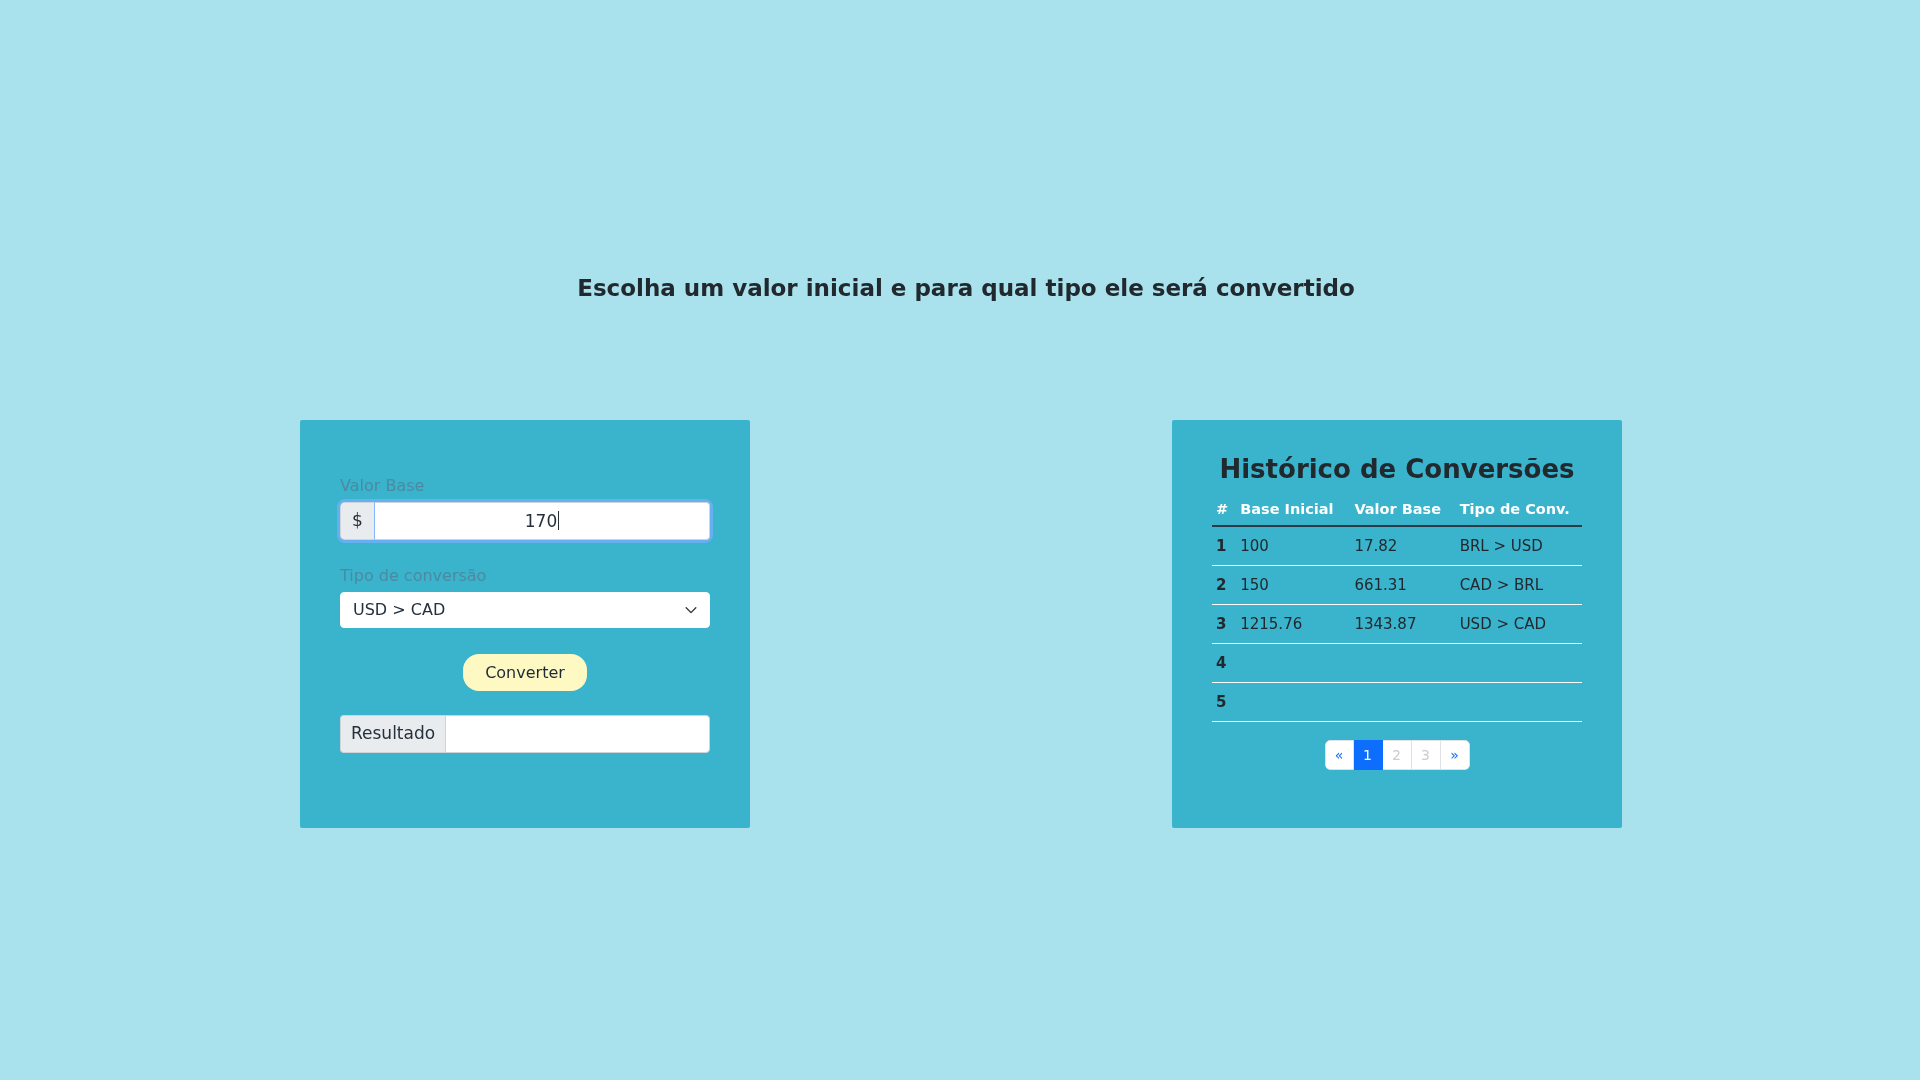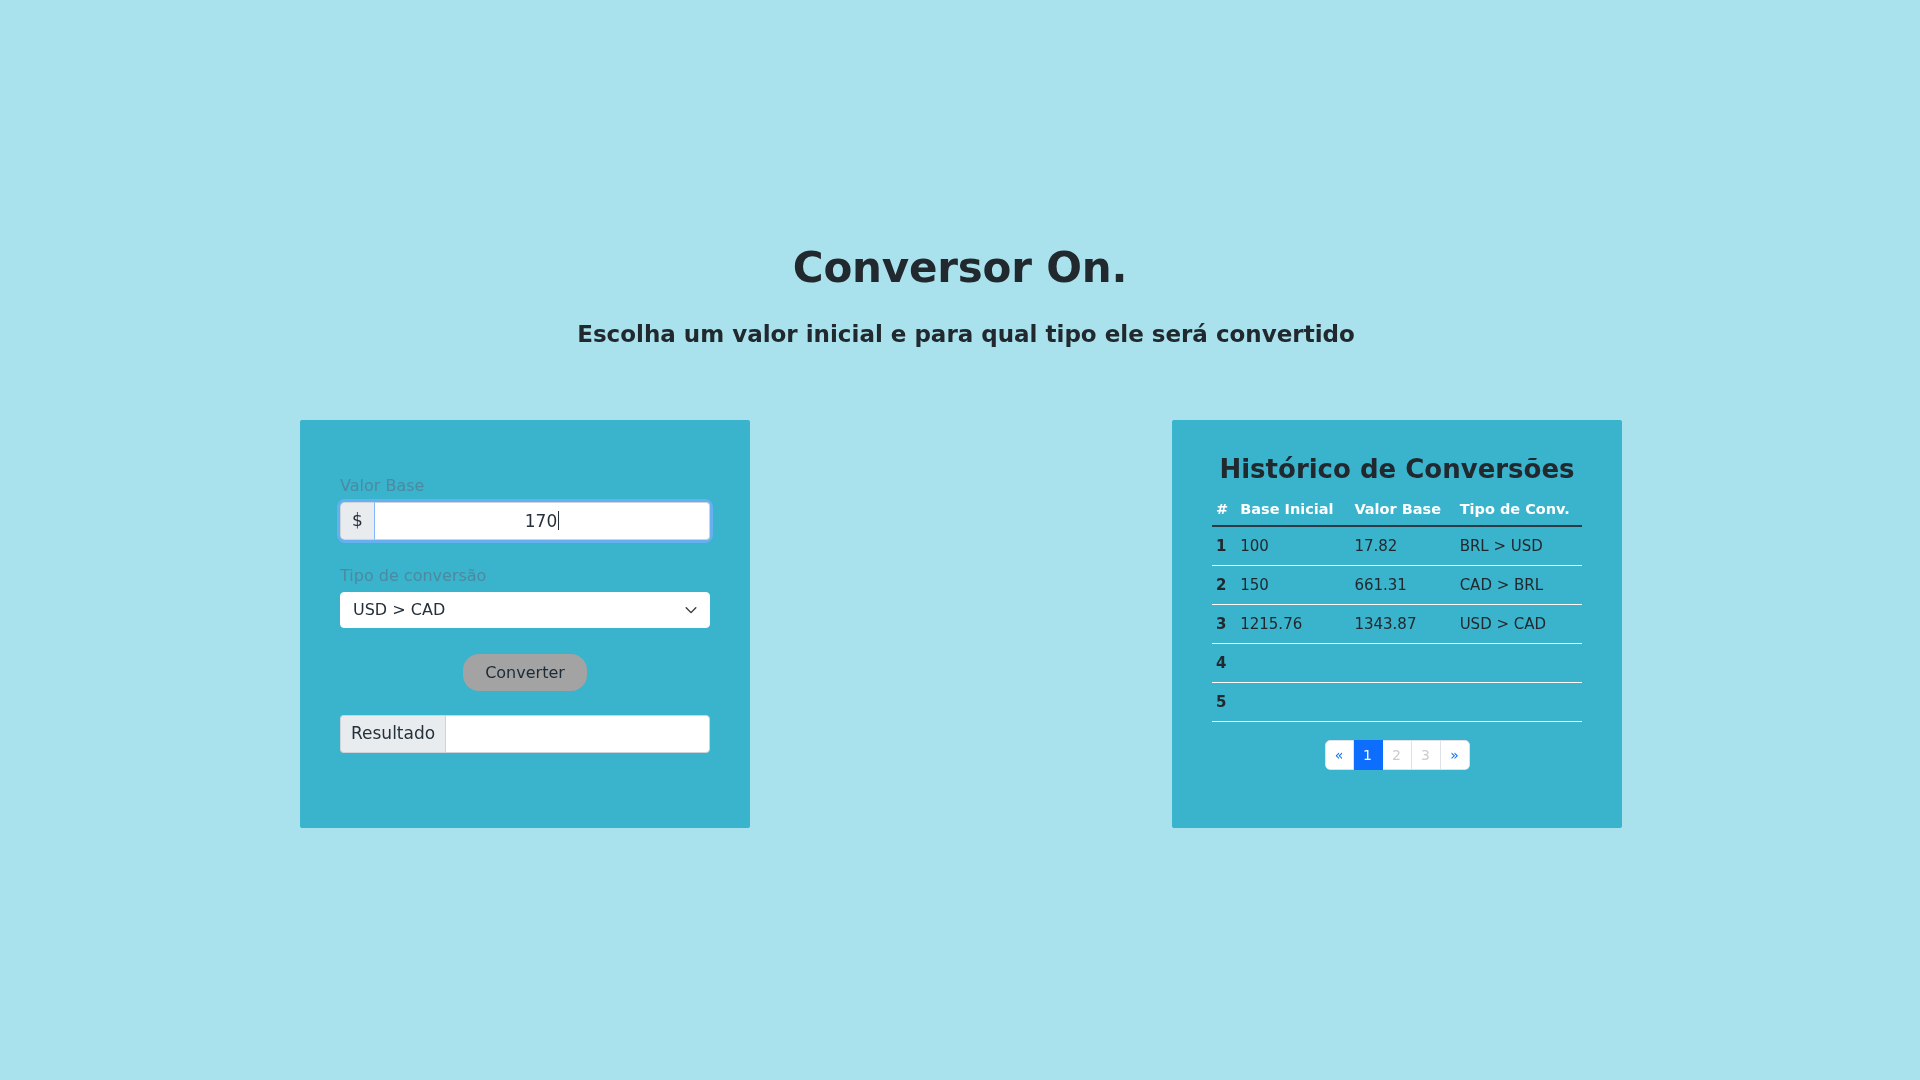--- a/index.html
+++ b/index.html
@@ -148,21 +148,21 @@
     right: 12px;
     top: 50%;
     transform: translateY(-50%);
     width: 14px;
     height: 14px;
     pointer-events: none;
   }
   .btn-row { text-align: center; margin-top: 26px; }
   .btn-convert {
     display: inline-block;
-    background: #a3a3a3;
+    background: #fef9c3;
     color: #1c2b36;
     border: none;
     border-radius: 16px;
     padding: 9px 22px;
     font-family: inherit;
     font-size: 16px;
     line-height: 1.2;
     cursor: pointer;
   }
   .result-group { margin-top: 24px; margin-bottom: 0; }
@@ -246,21 +246,20 @@
     color: #c9ccd0;
     cursor: default;
   }
 </style>
 </head>
 <body>
 
 <div class="page">
 
   <div class="header">
-    <h1 class="page-title">Conversor On.</h1>
     <h2 class="page-subtitle">Escolha um valor inicial e para qual tipo ele será convertido</h2>
   </div>
 
   <div class="cards-row">
 
     <div class="col-left">
       <div class="card card-form">
 
         <label class="field-label">Valor Base</label>
         <div class="input-group focused">

